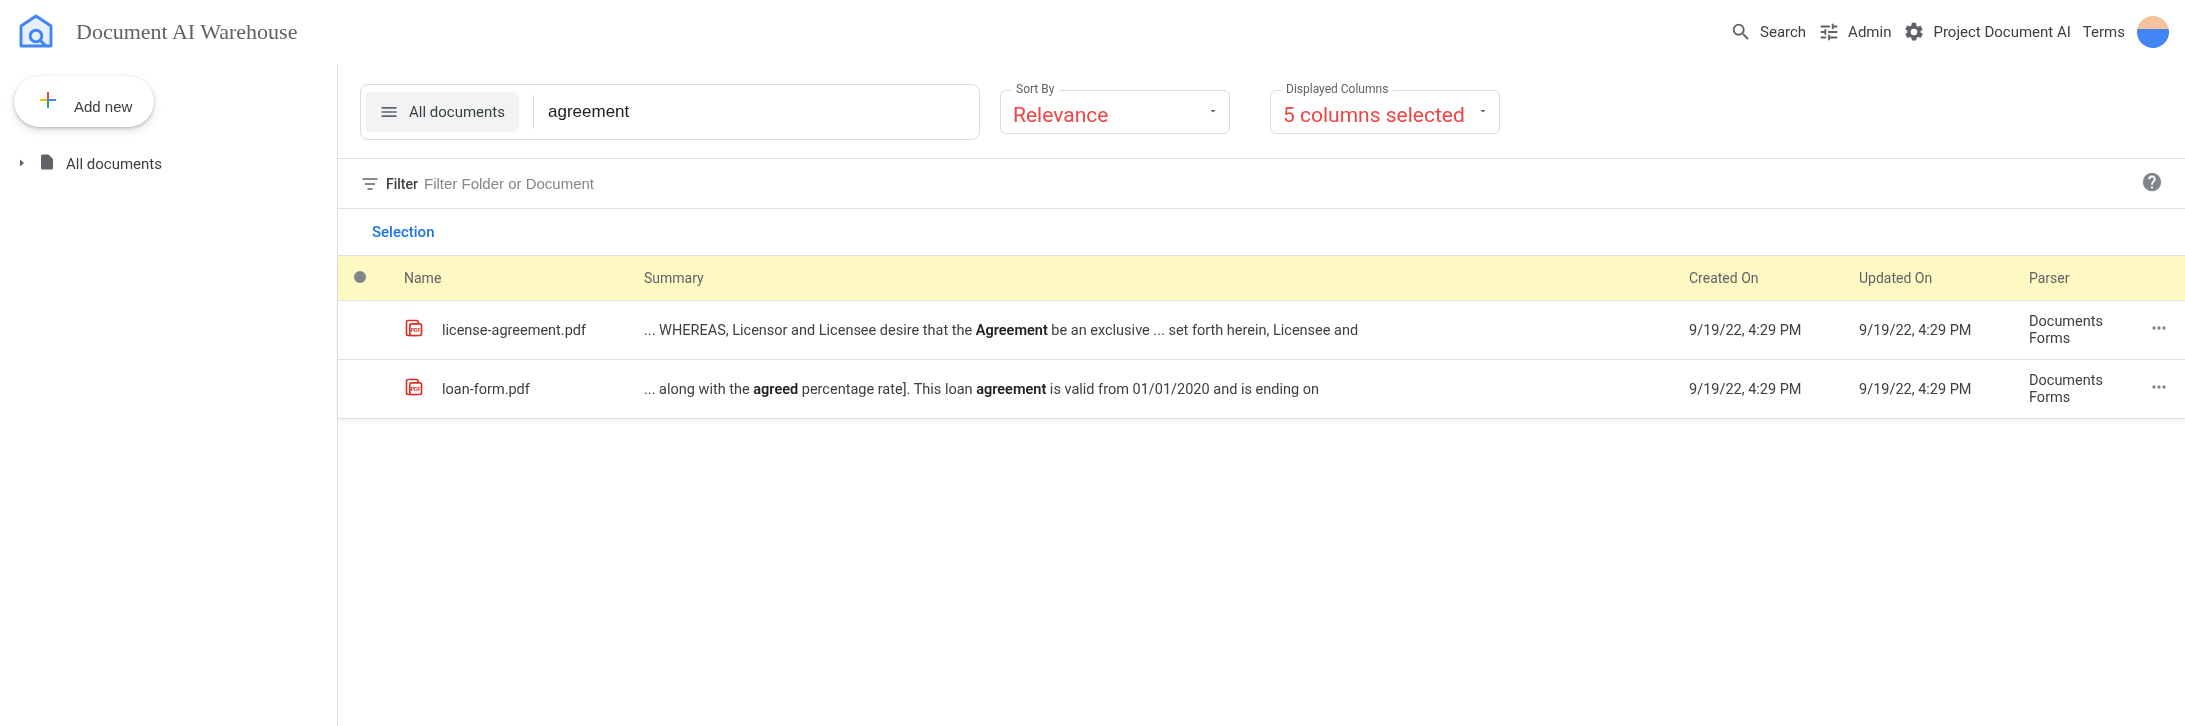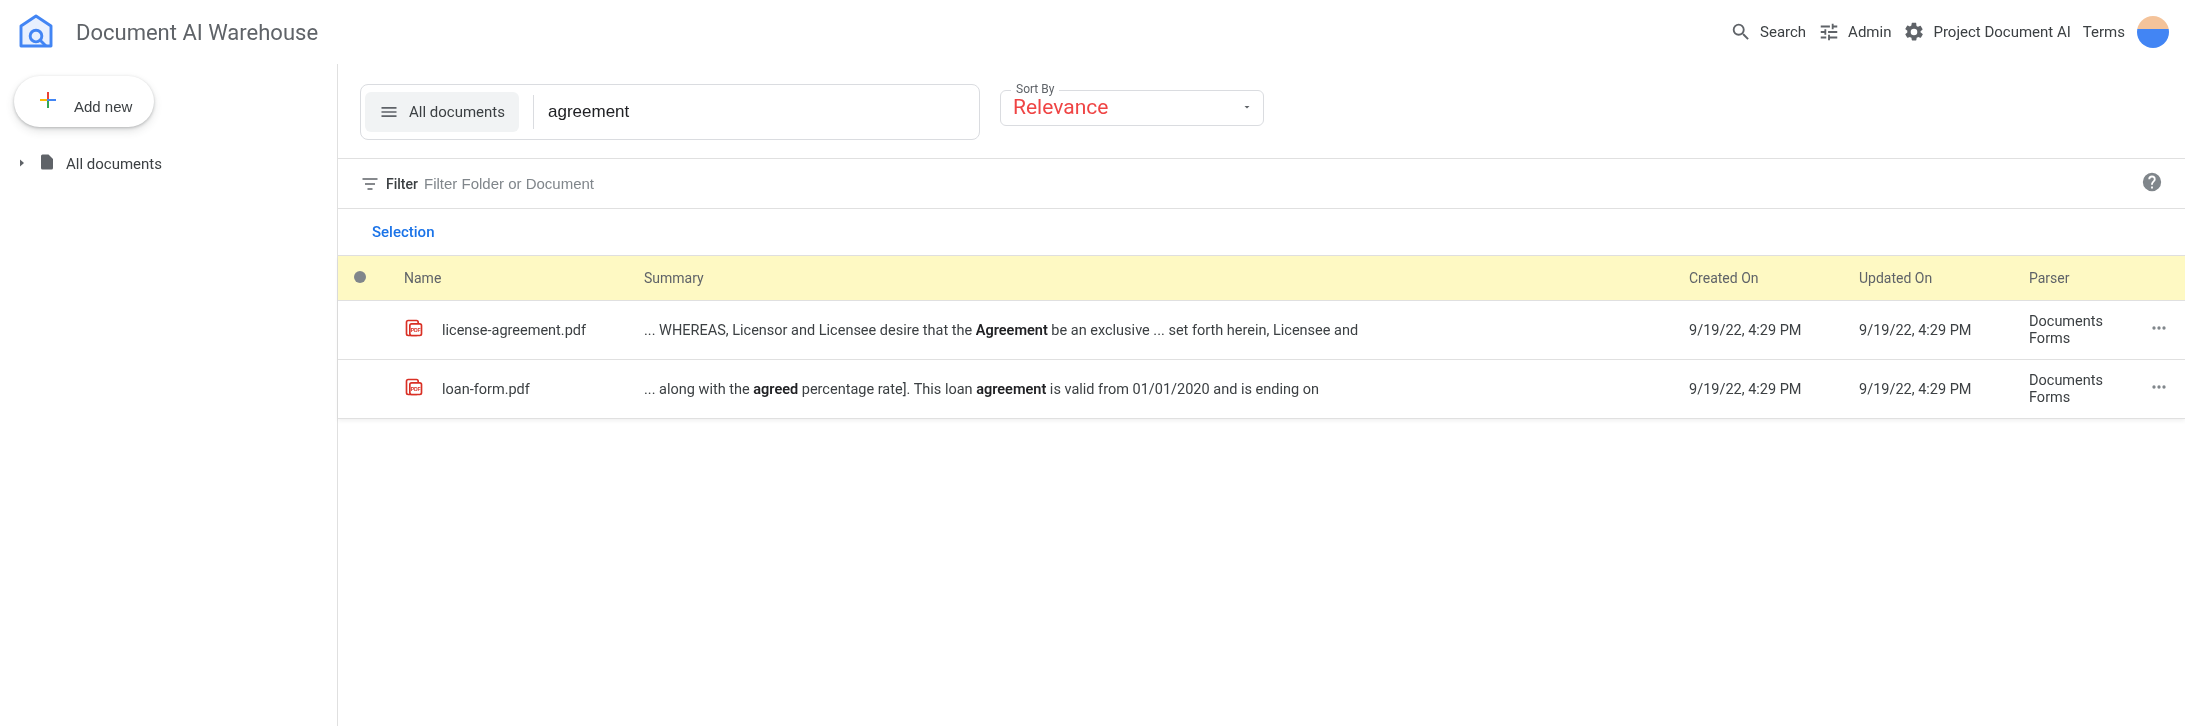--- a/index.html
+++ b/index.html
@@ -2,21 +2,21 @@
 <html><head>
 <meta charset="utf-8">
 <style>
 * { box-sizing: border-box; margin: 0; padding: 0; }
 body { font-family: "Google Sans", Roboto, Arial, sans-serif; font-size: 14px; color: #3c4043; background: #fff; }
 
 
 .header { display: flex; align-items: center; height: 64px; padding: 0 16px; }
 .logo-area { display: flex; align-items: center; gap: 20px; }
 .logo-icon svg { width: 40px; height: 40px; }
-.app-title { font-size: 22px; color: #5f6368; font-weight: 400; }
+.app-title { font-size: 22px; color: #5f6368; font-weight: 400; font-family: Liberation Serif, serif; }
 .header-spacer { flex: 1; }
 .header-actions { display: flex; align-items: center; gap: 12px; }
 .header-action { display: flex; align-items: center; gap: 8px; cursor: pointer; color: #3c4043; font-size: 15px; }
 .header-action svg { width: 22px; height: 22px; fill: #5f6368; }
 .avatar { width: 32px; height: 32px; border-radius: 50%; background: linear-gradient(#f4c39a 40%, #4285f4 40%); }
 
 
 .layout { display: flex; height: calc(100vh - 64px); }
 .sidebar { width: 338px; padding: 12px 12px; border-right: 1px solid #e0e0e0; }
 .add-new-btn { display: inline-flex; align-items: flex-end; gap: 14px; padding: 12px 22px; border-radius: 28px; background: #fff; border: none; box-shadow: 0 1px 3px rgba(60,64,67,.3), 0 4px 8px rgba(60,64,67,.15); cursor: pointer; font-size: 15px; color: #3c4043; margin-bottom: 18px; margin-left: 2px;}
@@ -30,21 +30,21 @@
 
 
 .search-row { display: flex; align-items: flex-start; gap: 20px; padding: 20px 22px 18px 22px; }
 .search-box { display: flex; align-items: center; border: 1px solid #dadce0; border-radius: 8px; height: 56px; flex: 0 0 620px; padding: 4px; }
 .search-chip { display: flex; align-items: center; gap: 10px; background: #f1f3f4; border-radius: 6px; padding: 10px 14px; margin-right: 14px; font-size: 15px; color: #3c4043; cursor: pointer;}
 .search-chip svg { width: 20px; height: 20px; fill: #5f6368; }
 .chip-sep { width: 1px; height: 34px; background: #dadce0; margin-right: 14px;}
 .search-input { border: none; outline: none; font-size: 17px; color: #202124; flex: 1; padding-right: 10px;}
 .search-input::placeholder { color: #80868b; }
 
-.dropdown { border: 1px solid #dadce0; border-radius: 6px; padding: 4px 12px 6px 12px; width: 264px; position: relative; cursor: pointer; background: #fff;}
+.dropdown { border: 1px solid #dadce0; border-radius: 6px; padding: 12px 12px 6px 12px; width: 230px; position: relative; cursor: pointer; background: #fff;}
 .dropdown-label { position: absolute; top: -9px; left: 10px; background: #fff; padding: 0 5px; font-size: 12px; color: #5f6368; }
 .dropdown-value { font-size: 21px; color: #ef4444; }
 .dropdown-caret { position: absolute; right: 10px; top: 50%; transform: translateY(-50%); }
 .dropdown-caret svg { width: 12px; height: 12px; fill: #5f6368; }
 .dropdowns { display: flex; gap: 40px; margin-top: 6px;}
 
 
 .filter-bar { display: flex; align-items: center; padding: 12px 22px; border-top: 1px solid #e0e0e0; border-bottom: 1px solid #e0e0e0; gap: 6px;}
 .filter-bar svg { width: 20px; height: 20px; fill: #5f6368; }
 .filter-label { font-weight: 500; color: #3c4043; }
@@ -151,20 +151,27 @@
             </svg>
           <span>All documents</span>
         </div>
         <div class="chip-sep"></div>
         <input class="search-input" type="text" value="agreement" style="">
       </div>
       <div class="dropdowns">
         <div class="dropdown">
           <span class="dropdown-label">Sort By</span>
           <span class="dropdown-value">Relevance</span>
+          <span class="dropdown-caret"><svg viewBox="0 0 24 24">
+                <path d="M7 10l5 5 5-5z"></path>
+              </svg></span>
+        </div>
+        <div class="dropdown">
+          <span class="dropdown-label">Displayed Columns</span>
+          <span class="dropdown-value">5 columns selected</span>
           <span class="dropdown-caret"><svg viewBox="0 0 24 24">
                 <path d="M7 10l5 5 5-5z"></path>
               </svg></span>
         </div>
       </div>
     </div>
 
     <div class="filter-bar">
       <svg viewBox="0 0 24 24">
           <path d="M3 5h18v2H3zm3 6h12v2H6zm3 6h6v2H9z"></path>

